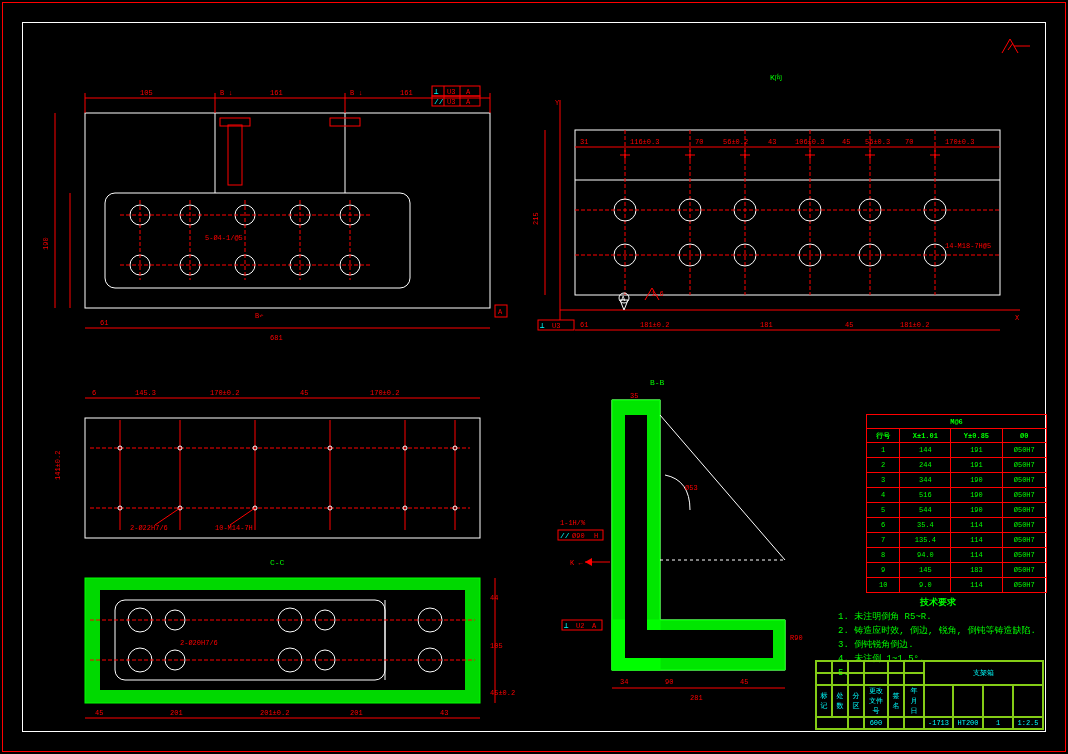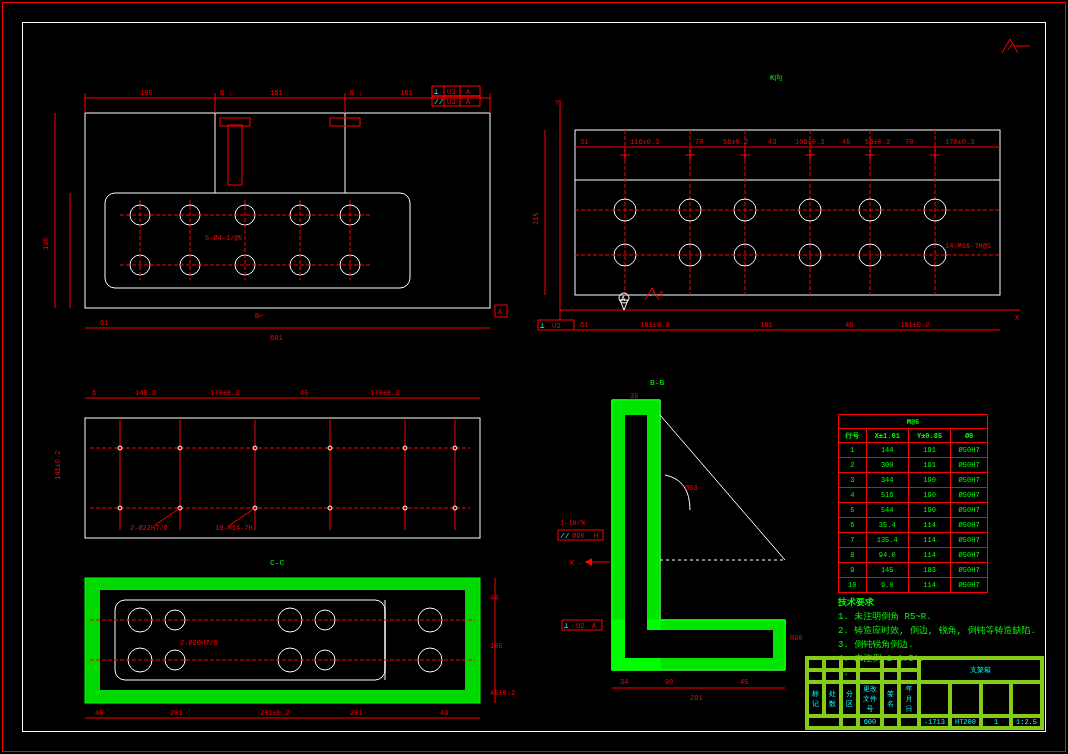--- a/index.html
+++ b/index.html
@@ -60,21 +60,21 @@
     font-size: 9px;
     line-height: 14px;
   }
   .title-block {
     position: absolute;
     right: 24px;
     bottom: 24px;
     border-collapse: collapse;
   }
   .title-block td {
-    border: 4px solid #84cc16;
+    border: 2px solid #84cc16;
     padding: 0 3px;
     height: 12px;
     font-size: 7px;
     color: #00ffff;
     text-align: center;
   }
   .title-big {
     color: #00ffff;
     font-size: 11px;
   }
@@ -379,40 +379,40 @@
     <text x="740" y="684" class="txt-red">45</text>
     <text x="690" y="700" class="txt-red">281</text>
 
     <text x="630" y="398" class="txt-red">35</text>
 
     <text x="790" y="640" class="txt-red">R90</text>
   </g>
 
 </svg>
 
-<table class="table-box" style="left:838px; top:414px; width:150px;">
+<table class="table-box" style="left:866px; top:414px; width:181px;">
   <tbody>
       <tr>
         <th colspan="4">M@6</th>
       </tr>
   <tr>
     <th>行号</th>
     <th>X±1.01</th>
     <th>Y±0.85</th>
     <th>Ø0</th>
   </tr>
   <tr>
         <td>1</td>
         <td>144</td>
         <td>191</td>
         <td>Ø50H7</td>
       </tr>
   <tr>
         <td>2</td>
-        <td>300</td>
+        <td>244</td>
         <td>191</td>
         <td>Ø50H7</td>
       </tr>
   <tr>
         <td>3</td>
         <td>344</td>
         <td>190</td>
         <td>Ø50H7</td>
       </tr>
   <tr>
@@ -454,21 +454,21 @@
   <tr>
         <td>10</td>
         <td>9.0</td>
         <td>114</td>
         <td>Ø50H7</td>
       </tr>
 </tbody>
   </table>
 
 <div class="notes" style="left:838px; top:596px; width:200px;">
-  <div style="font-weight:bold;">技术要求</div>
+  <div style="text-align:center; font-weight:bold;">技术要求</div>
   <div>1. 未注明倒角 R5~R.</div>
   <div>2. 铸造应时效, 倒边, 锐角, 倒钝等铸造缺陷.</div>
   <div>3. 倒钝锐角倒边.</div>
   <div>4. 未注倒 1~1.5°.</div>
   <div>5.</div>
 </div>
 
 <table class="title-block">
   <tbody>
       <tr>

